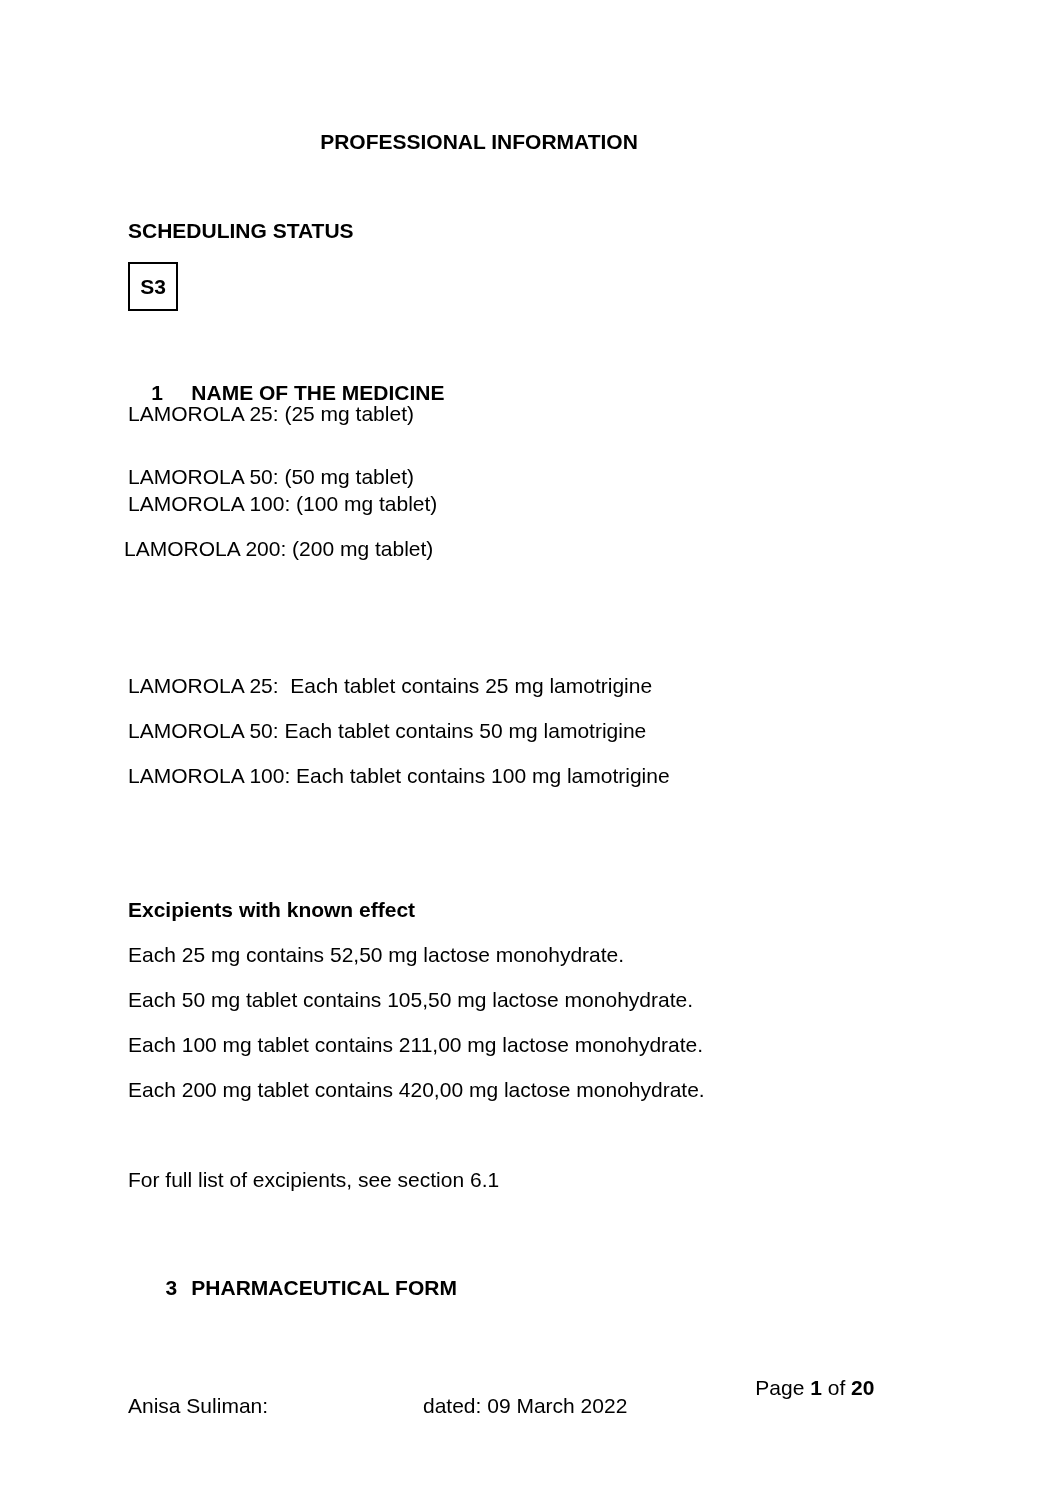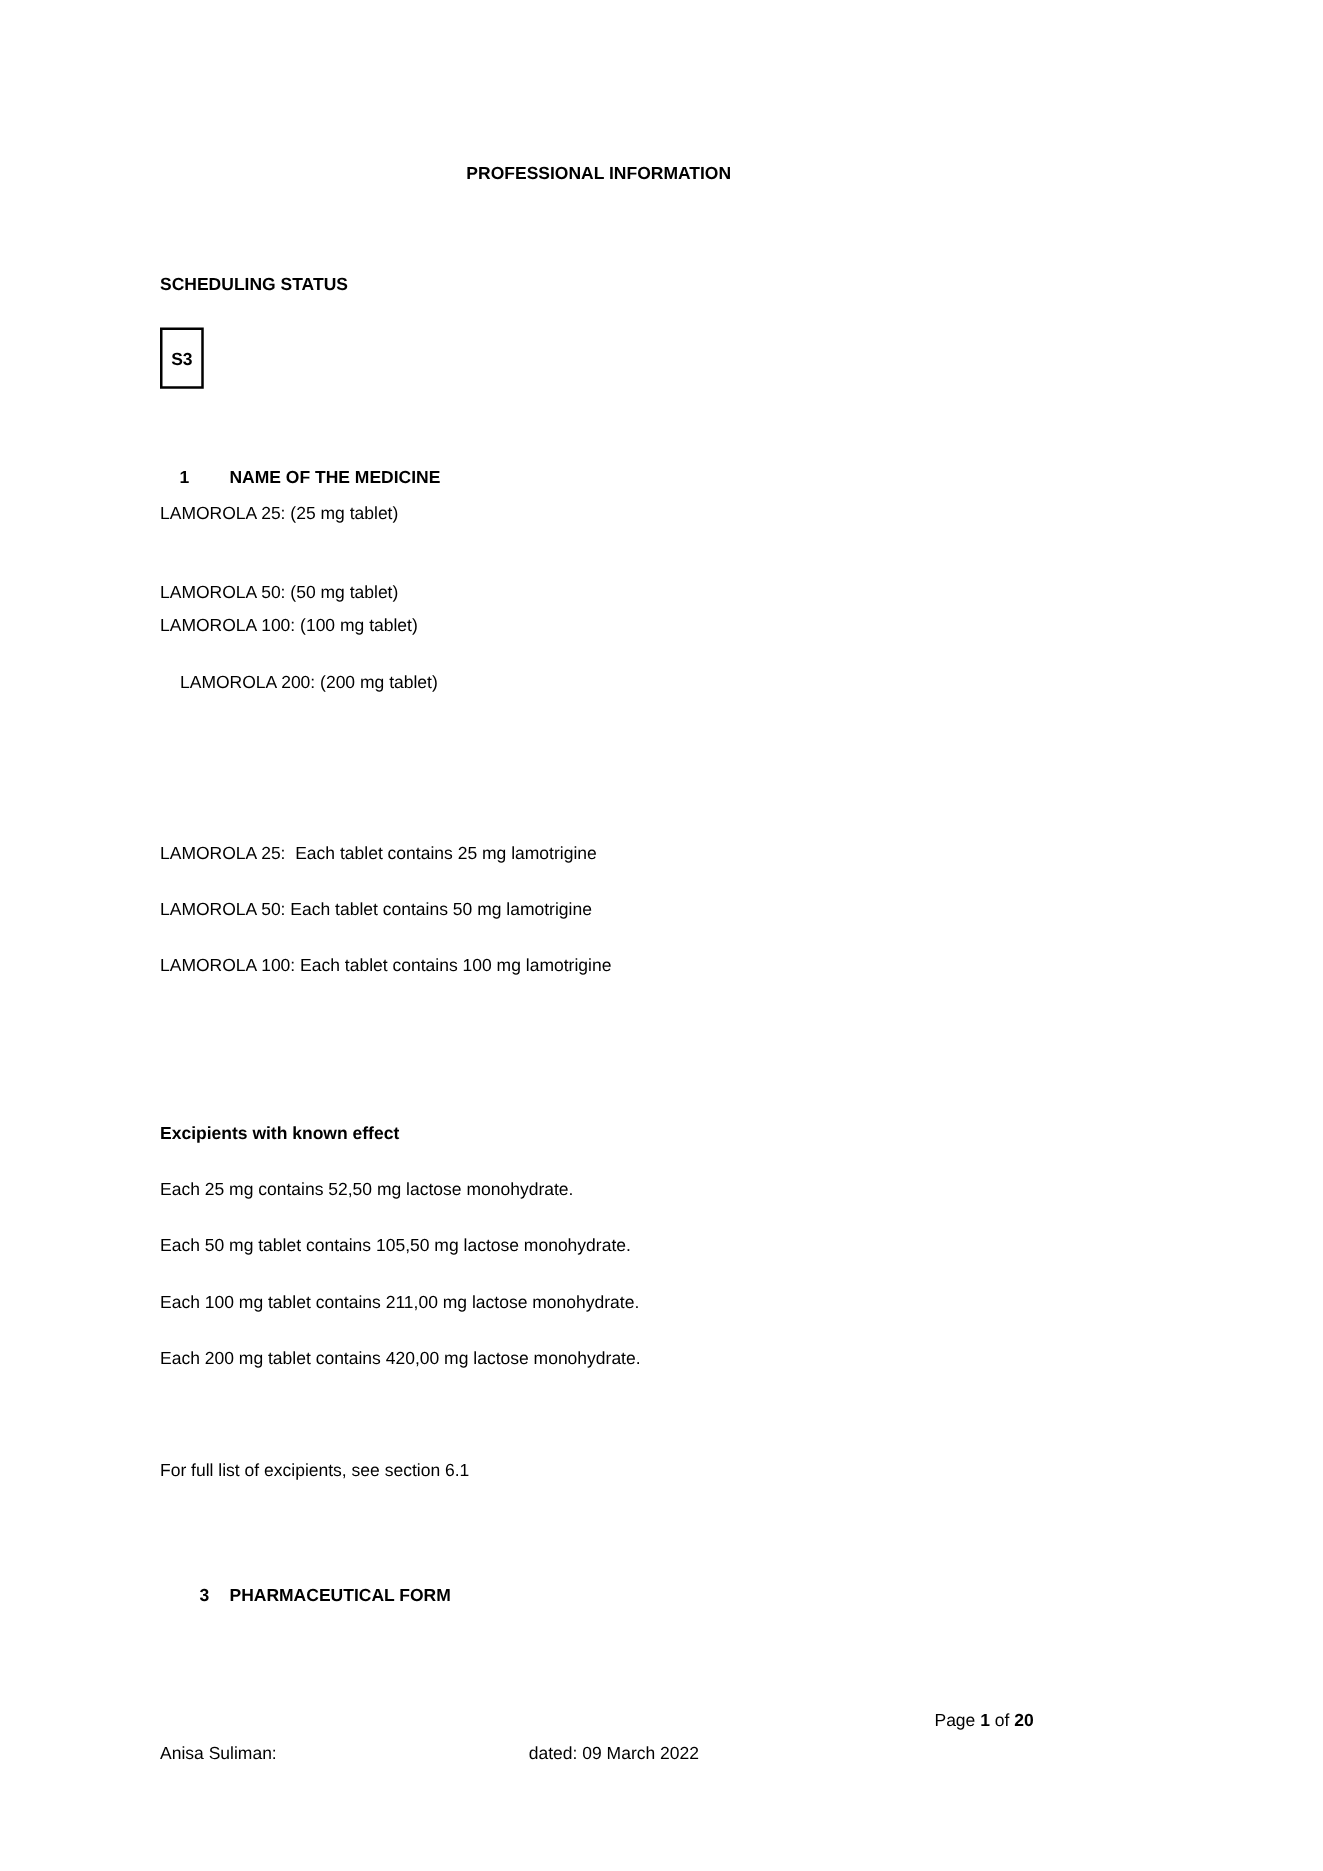--- a/index.html
+++ b/index.html
@@ -3,41 +3,41 @@
 <meta charset="utf-8">
 <style>
   * { margin: 0; padding: 0; box-sizing: border-box; }
   html, body { background: #ffffff; }
   .page {
     position: relative;
     width: 1058px;
     height: 1497px;
     background: #ffffff;
     font-family: "Liberation Sans", sans-serif;
-    font-size: 14px;
+    font-size: 21px;
     color: #000000;
     overflow: hidden;
   }
   .abs { position: absolute; white-space: pre; }
   .doc-title {
     position: absolute;
     left: 128px;
     top: 130px;
     width: 702px;
     text-align: center;
     font-weight: bold;
     white-space: pre;
   }
   .heading { font-weight: bold; }
   .sec-num { display: inline-block; width: 40px; font-weight: bold; }
   .status-box {
     position: absolute;
     left: 128px;
     top: 262px;
-    width: 35px;
+    width: 50px;
     height: 49px;
     border: 2px solid #000000;
     display: flex;
     align-items: center;
     justify-content: center;
     font-weight: bold;
   }
   .bold-italic { font-weight: bold; }
   .b { font-weight: bold; }
 </style>
@@ -53,21 +53,21 @@
   <div class="status-box">
     <span>S3</span>
   </div>
 
   <div class="abs heading" style="left:128px; top:357px;">
     <span class="sec-num">1</span><span>NAME OF THE MEDICINE</span>
   </div>
   <div class="abs" style="left:128px; top:402px;">LAMOROLA 25: (25 mg tablet)</div>
   <div class="abs" style="left:128px; top:447px;margin-top:18px;">LAMOROLA 50: (50 mg tablet)</div>
   <div class="abs" style="left:128px; top:492px;">LAMOROLA 100: (100 mg tablet)</div>
-  <div class="abs" style="left:144px; top:537px;">LAMOROLA 200: (200 mg tablet)</div>
+  <div class="abs" style="left:124px; top:537px;">LAMOROLA 200: (200 mg tablet)</div>
 
   <div class="abs" style="left:128px; top:674px;">LAMOROLA 25:  Each tablet contains 25 mg lamotrigine</div>
   <div class="abs" style="left:128px; top:719px;">LAMOROLA 50: Each tablet contains 50 mg lamotrigine</div>
   <div class="abs" style="left:128px; top:764px;">LAMOROLA 100: Each tablet contains 100 mg lamotrigine</div>
 
   <div class="abs bold-italic" style="left:128px; top:898px;">Excipients with known effect</div>
   <div class="abs" style="left:128px; top:943px;">Each 25 mg contains 52,50 mg lactose monohydrate.</div>
   <div class="abs" style="left:128px; top:988px;">Each 50 mg tablet contains 105,50 mg lactose monohydrate.</div>
   <div class="abs" style="left:128px; top:1033px;">Each 100 mg tablet contains 211,00 mg lactose monohydrate.</div>
   <div class="abs" style="left:128px; top:1078px;">Each 200 mg tablet contains 420,00 mg lactose monohydrate.</div>

